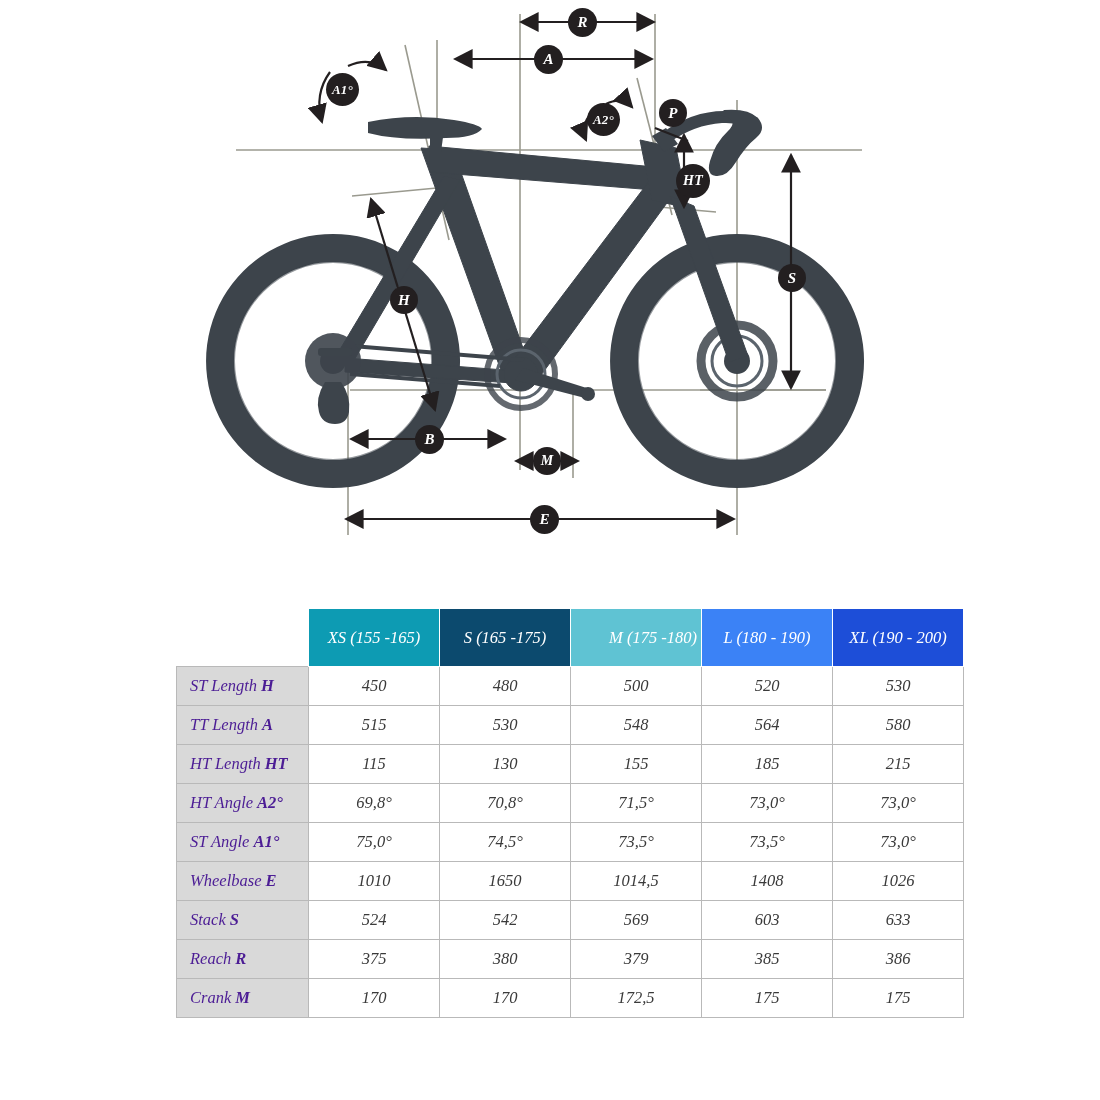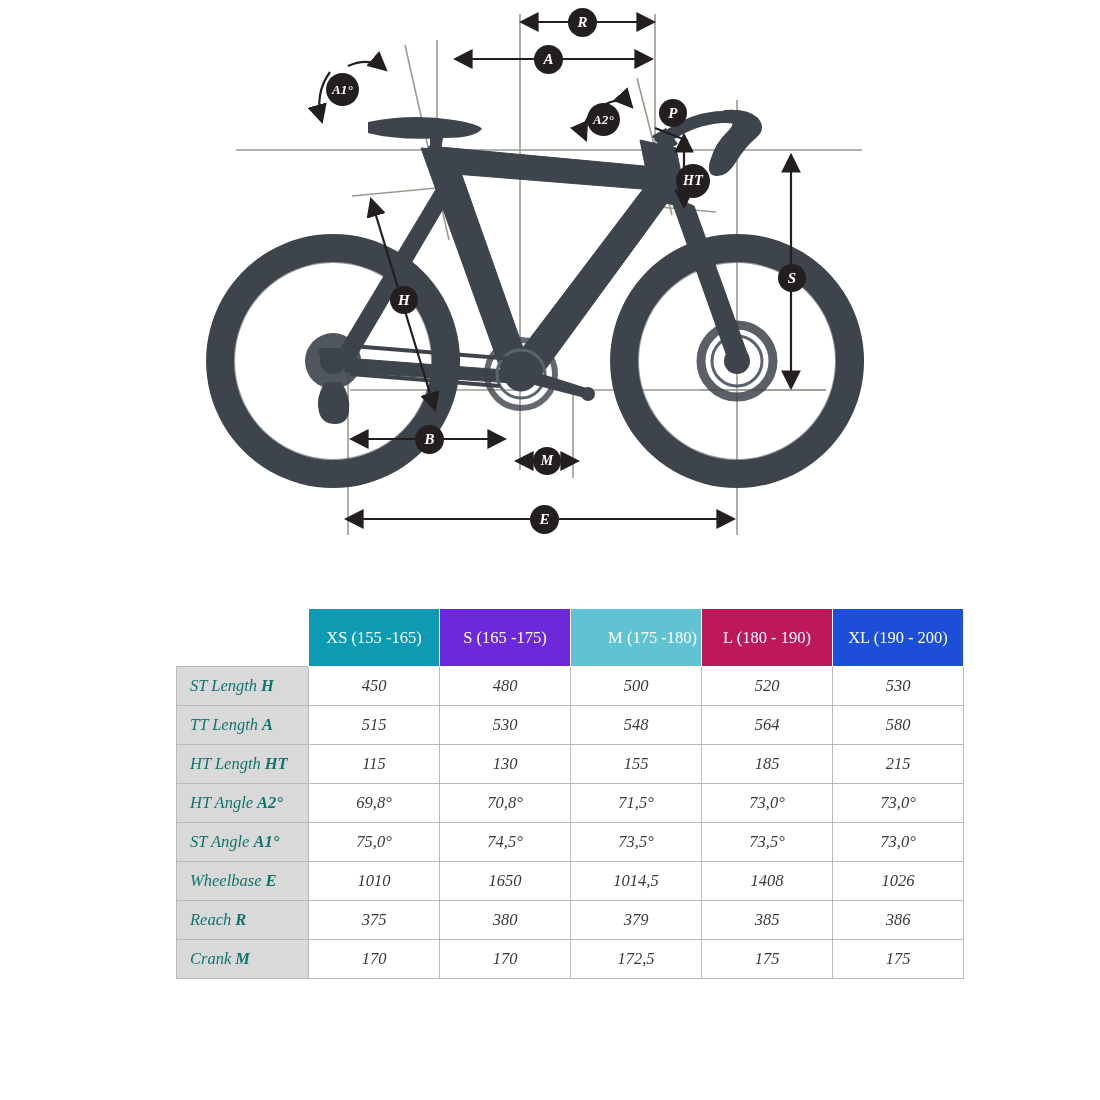--- a/index.html
+++ b/index.html
@@ -41,41 +41,42 @@
   #geo-table td, #geo-table th {
     border:1px solid #b9b9b9;
     padding:0;
     text-align:center;
     vertical-align:middle;
     font-weight:normal;
   }
   #geo-table thead th {
     height:58px;
     color:#ffffff;
+    font-style:italic;
     font-size:16.5px;
     border:1px solid #ffffff;
     padding:0 4px;
   }
   #geo-table thead th.hdr-blank {
     background:transparent;
     border:none;
   }
   #geo-table tbody td {
     height:39px;
     font-size:16.5px;
     font-style:italic;
     color:#3a3a3a;
     width:131px;
   }
   #geo-table tbody td.row-label {
     width:132px;
     background:#d9d9d9;
     text-align:left;
     padding-left:13px;
-    color:#0f766e;
+    color:#4c1d95;
     font-style:italic;
     font-size:16.5px;
   }
   .row-label .lbl-code {
     font-style:italic;
     font-weight:bold;
     padding-left:4px;
   }
 </style>
 </head>
@@ -240,23 +241,23 @@
   <div class="dim-badge" style="left:533px; top:447px; width:28px; height:28px; font-size:14px;">M</div>
 
   <div class="dim-badge" style="left:530px; top:505px; width:29px; height:29px; font-size:15px;">E</div>
 </div>
 
 <table id="geo-table">
   <thead>
     <tr>
       <th class="hdr-blank"></th>
       <th style="background:#0d9bb3;">XS (155 -165)</th>
-      <th style="background:#6d28d9;">S (165 -175)</th>
+      <th style="background:#0c4a6e;">S (165 -175)</th>
       <th style="background:#5fc3d3;text-align:right;">M (175 -180)</th>
-      <th style="background:#be185d;">L (180 - 190)</th>
+      <th style="background:#3b82f6;">L (180 - 190)</th>
       <th style="background:#1d4ed8;">XL (190 - 200)</th>
     </tr>
   </thead>
   <tbody>
     <tr>
       <td class="row-label"><span>ST Length</span><span class="lbl-code">H</span></td>
       <td>450</td>
       <td>480</td>
       <td>500</td>
       <td>520</td>
@@ -296,20 +297,28 @@
     </tr>
     <tr>
       <td class="row-label"><span>Wheelbase</span><span class="lbl-code">E</span></td>
       <td>1010</td>
       <td>1650</td>
       <td>1014,5</td>
       <td>1408</td>
       <td>1026</td>
     </tr>
     <tr>
+      <td class="row-label"><span>Stack</span><span class="lbl-code">S</span></td>
+      <td>524</td>
+      <td>542</td>
+      <td>569</td>
+      <td>603</td>
+      <td>633</td>
+    </tr>
+    <tr>
       <td class="row-label"><span>Reach</span><span class="lbl-code">R</span></td>
       <td>375</td>
       <td>380</td>
       <td>379</td>
       <td>385</td>
       <td>386</td>
     </tr>
     <tr>
       <td class="row-label"><span>Crank</span><span class="lbl-code">M</span></td>
       <td>170</td>

